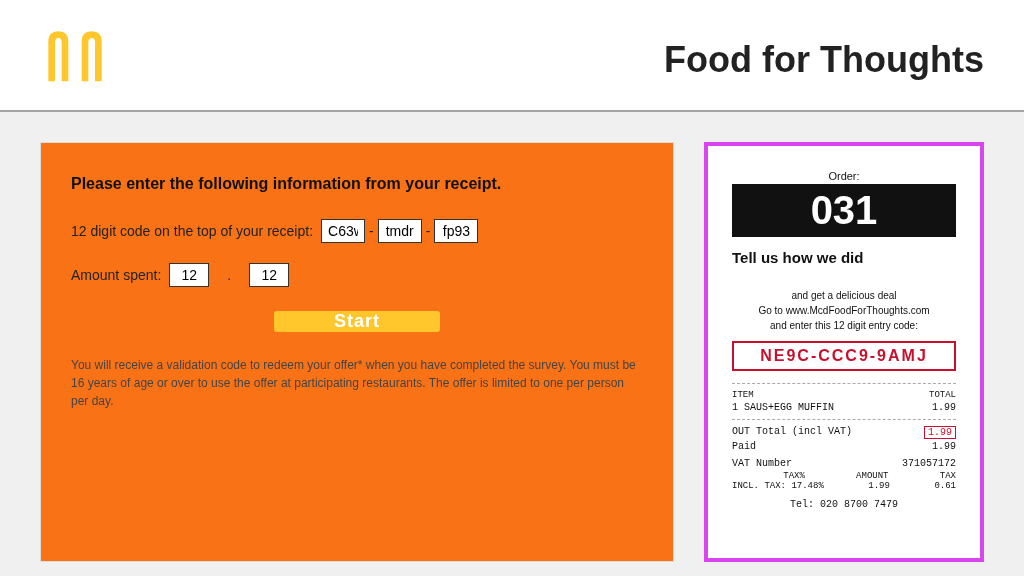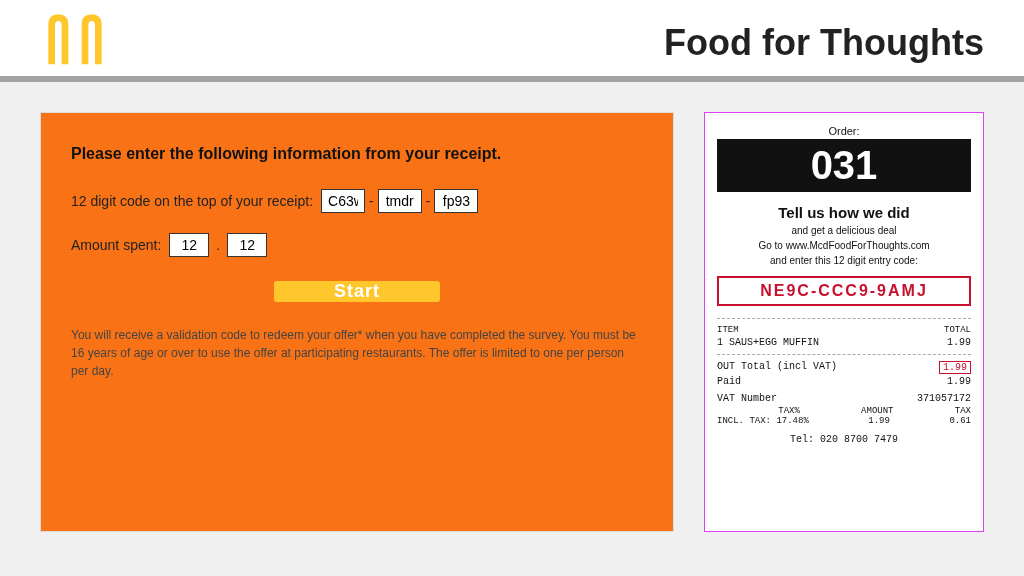--- a/index.html
+++ b/index.html
@@ -10,22 +10,22 @@
       width: 1024px;
     }
 
     
     .header {
       background: #fff;
       display: flex;
       align-items: center;
       justify-content: space-between;
       padding: 10px 40px 0 40px;
-      height: 82px;
-      border-bottom: 6px solid #a3a3a3;
+      height: 112px;
+      border-bottom: 2px solid #a3a3a3;
     }
 
     .mcdonalds-logo {
       width: 70px;
       height: 60px;
     }
 
     .header-title {
       font-size: 36px;
       font-weight: bold;
@@ -114,22 +114,22 @@
       font-size: 12px;
       color: #444;
       line-height: 1.5;
       margin-top: 10px;
     }
 
     
     .receipt-section {
       width: 280px;
       background: #fff;
-      border: 1px solid #d946ef;
-      padding: 12px;
+      border: 4px solid #d946ef;
+      padding: 24px;
       font-family: 'Courier New', monospace;
       font-size: 11px;
       color: #111;
       min-height: 420px;
       position: relative;
     }
 
     .receipt-order-label {
       text-align: center;
       font-size: 11px;
@@ -142,26 +142,25 @@
       color: #fff;
       text-align: center;
       font-size: 40px;
       font-weight: bold;
       font-family: Arial, sans-serif;
       padding: 4px 0;
       margin-bottom: 10px;
     }
 
     .receipt-tagline {
-      text-align: center;
       font-size: 15px;
       font-weight: bold;
       font-family: Arial, sans-serif;
       line-height: 1.4;
-      margin-bottom: 0;
+      margin-bottom: 20px;
     }
 
     .receipt-subtext {
       text-align: center;
       font-size: 10px;
       font-family: Arial, sans-serif;
       line-height: 1.5;
       margin-bottom: 8px;
     }
 
@@ -236,21 +235,21 @@
       display: flex;
       justify-content: space-between;
       font-size: 9px;
       margin-bottom: 2px;
       text-transform: uppercase;
     }
 
     .amount-row {
       display: flex;
       align-items: center;
-      gap: 4px;
+      gap: 15px;
     }
   </style>
 </head>
 <body>
 
 <div class="header">
   <div>
     <svg class="mcdonalds-logo" viewBox="0 0 100 90">
 
       <g fill="#FFC72C">

